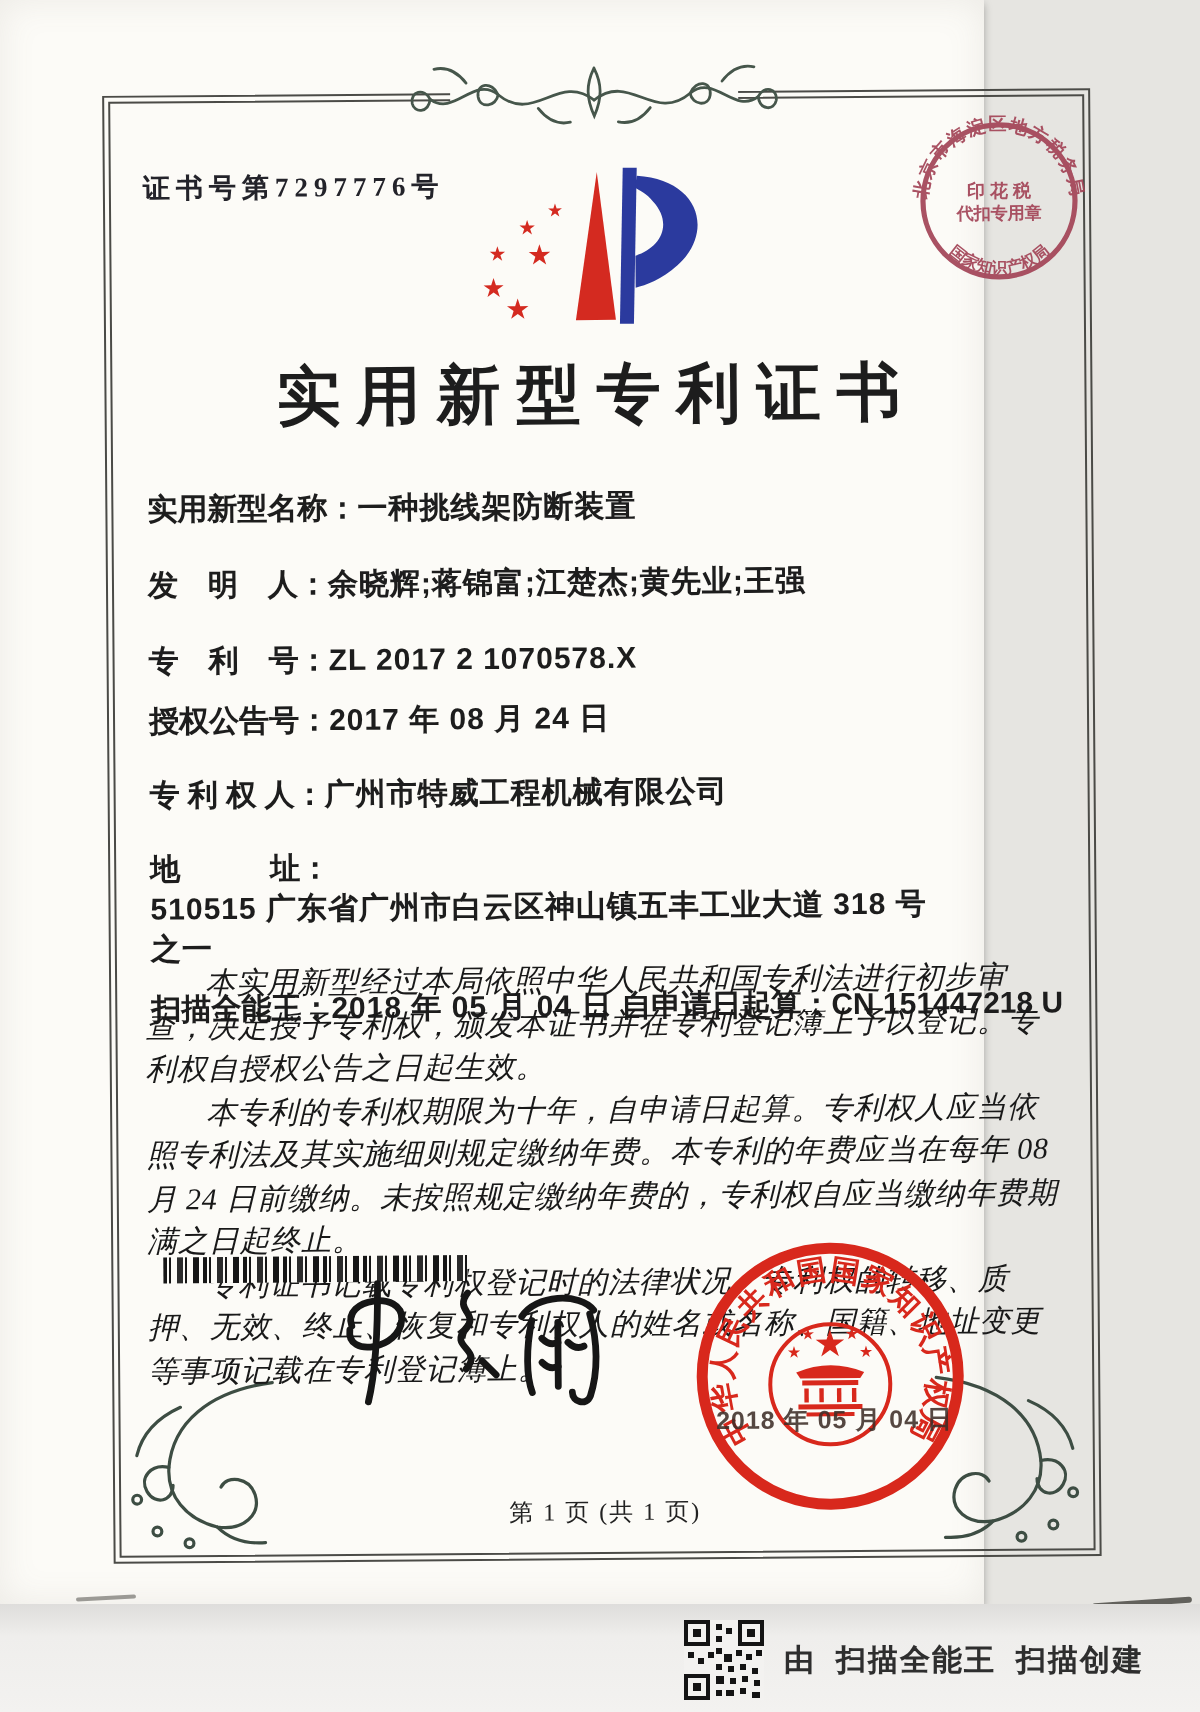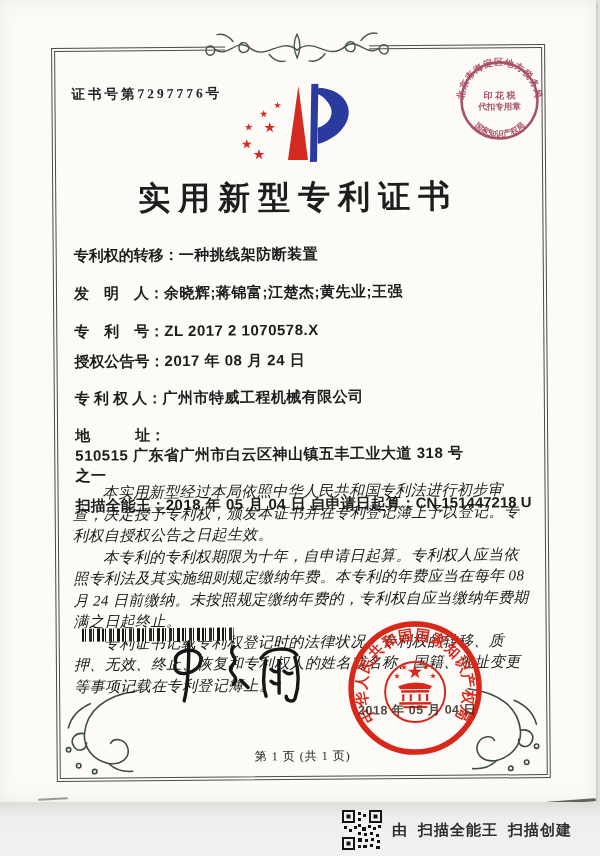--- a/index.html
+++ b/index.html
@@ -3,21 +3,21 @@
 <meta charset="utf-8">
 <style>
   html,body{margin:0;padding:0;}
   body{
     width:600px;height:856px;position:relative;overflow:hidden;
     background:#e6e5e1;
     font-family:"Liberation Sans",sans-serif;
     -webkit-font-smoothing:antialiased;
   }
   .paper{
-    position:absolute;left:0;top:0;width:596px;height:802px;
+    position:absolute;left:0;top:0;width:492px;height:802px;
     background:#fcfbf7;
     box-shadow:0 2px 4px rgba(0,0,0,.28), inset 0 0 18px rgba(120,115,105,.12);
   }
   .sheet{position:absolute;left:0;top:0;width:600px;height:802px;
     transform:rotate(-0.45deg);transform-origin:300px 420px;}
   .frame{
     position:absolute;left:54px;top:46px;width:486px;height:726px;
     border:4px double #4b4b47;
   }
   .cert-number{
@@ -163,21 +163,21 @@
         <textPath href="#taxBot" startOffset="50%" text-anchor="middle">国家知识产权局</textPath>
       </text>
       <text x="0" y="-2" font-size="9" font-weight="700" fill="#a34457" text-anchor="middle">印 花 税</text>
       <text x="0" y="9" font-size="8.5" font-weight="700" fill="#a34457" text-anchor="middle">代扣专用章</text>
     </svg>
 
     <div class="title">实用新型专利证书</div>
 
     <div class="fields">
       <div class="frow gap-lg">
-        <span class="flabel">专利权的转移：</span><span class="fval">一种挑线架防断装置</span>
+        <span class="flabel">实用新型名称：</span><span class="fval">一种挑线架防断装置</span>
       </div>
       <div class="frow gap-lg">
         <span class="flabel">发　明　人：</span><span class="fval">余晓辉;蒋锦富;江楚杰;黄先业;王强</span>
       </div>
       <div class="frow gap-sm">
         <span class="flabel">专　利　号：</span><span class="fval">ZL 2017 2 1070578.X</span>
       </div>
       <div class="frow">
         <span class="flabel">授权公告号：</span><span class="fval">2017 年 08 月 24 日</span>
       </div>

